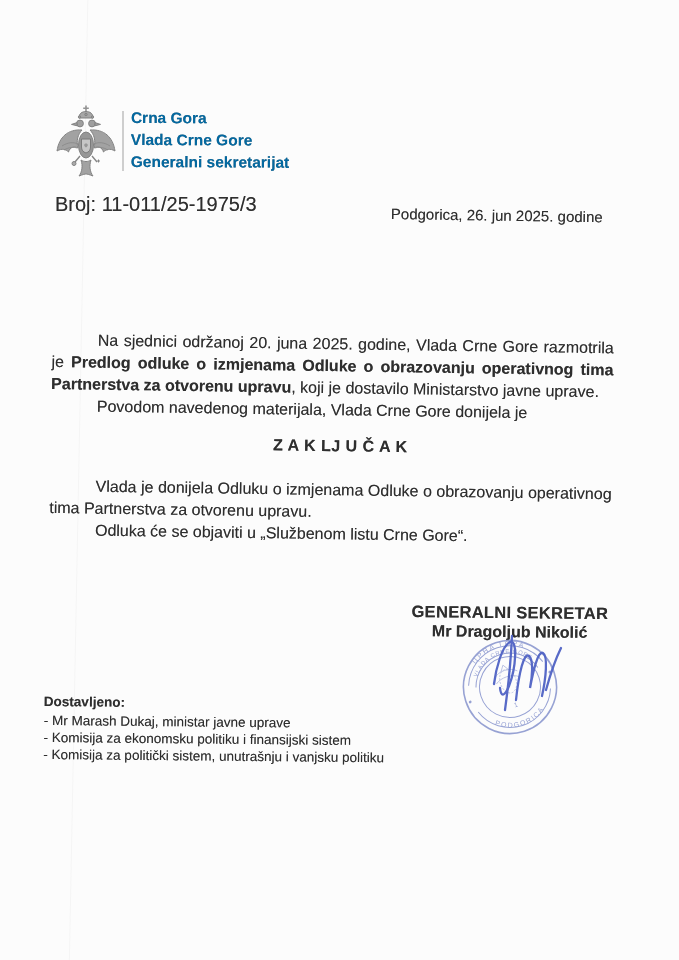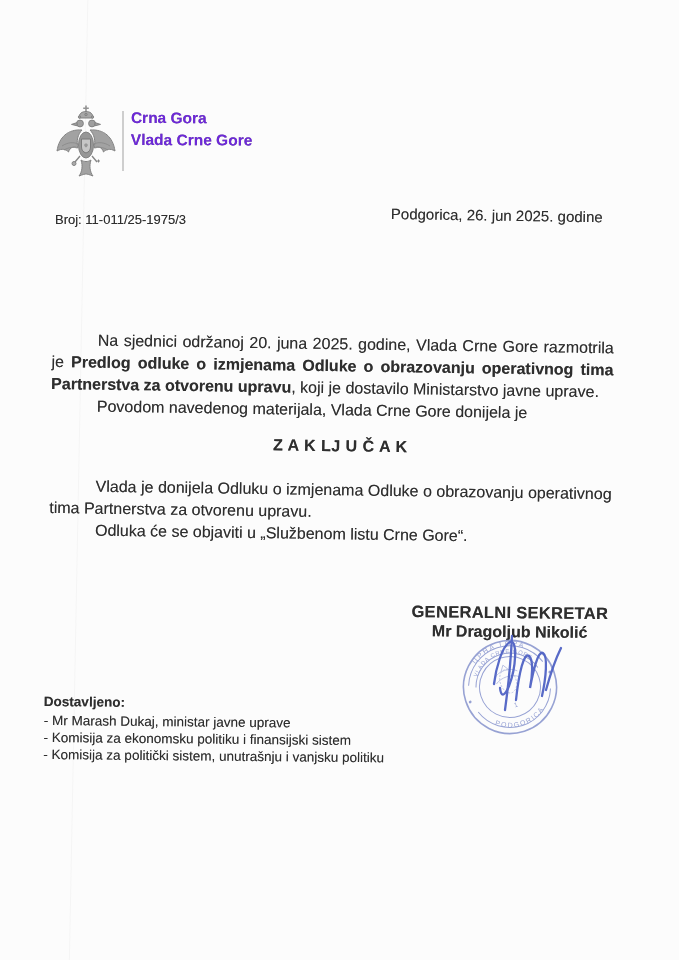--- a/index.html
+++ b/index.html
@@ -7,24 +7,24 @@
     position:relative;width:679px;height:960px;margin:0 auto;
     background:#fcfcfc;overflow:hidden;
     font-family:"Liberation Sans", sans-serif;color:#2e2e2e;
   }
   .fold{position:absolute;left:78px;top:-10px;width:1px;height:990px;
     background:rgba(110,110,110,0.05);transform:rotate(1.1deg);}
   
   .coa{position:absolute;left:54px;top:104px;width:64px;height:76px;opacity:.92;}
   .hdr-divider{position:absolute;left:122px;top:111px;width:2px;height:60px;background:#c6c6c6;opacity:.85;}
   .org{position:absolute;left:131px;top:107px;transform:rotate(.25deg);transform-origin:left top;}
-  .org div{font-size:15.5px;font-weight:bold;line-height:22px;color:#6d28d9;
+  .org div{font-size:15.5px;font-weight:bold;line-height:22px;color:#0369a1;
     text-shadow:0 0 .4px rgba(54,54,54,.55);}
   
-  .broj{position:absolute;left:55px;top:212px;font-size:13px;
+  .broj{position:absolute;left:55px;top:193px;font-size:20px;
     text-shadow:0 0 .4px rgba(46,46,46,.5);}
   .pdate{position:absolute;left:391px;top:205px;font-size:15px;
     transform:rotate(.9deg);transform-origin:left top;
     text-shadow:0 0 .4px rgba(46,46,46,.5);}
   
   .bodytxt{position:absolute;left:52px;top:329px;width:562px;
     font-size:16px;line-height:22px;text-align:justify;
     transform:rotate(.85deg);transform-origin:left top;
     text-shadow:0 0 .45px rgba(46,46,46,.55);}
   .bodytxt p{margin:0;text-indent:46px;}
@@ -73,20 +73,21 @@
       <path d="M26,52 L21,58 M38,52 L43,58" fill="none" stroke="#7d7d7d" stroke-width="1.4"></path>
       <circle cx="20" cy="59.5" r="2" fill="#a5a5a5"></circle>
       <path d="M43,57 h3 M44.5,55.5 v3" stroke="#7d7d7d" fill="none"></path>
       <path d="M27,56 C29,62 28,68 25,72 C29,70.5 31,70 32,70 C33,70 35,70.5 39,72 C36,68 35,62 37,56 C34,58 30,58 27,56 Z" fill="#9b9b9b"></path>
     </g>
   </svg>
   <div class="hdr-divider"></div>
   <div class="org">
     <div>Crna Gora</div>
     <div>Vlada Crne Gore</div>
+    <div>Generalni sekretarijat</div>
   </div>
 
   <div class="broj">Broj: 11-011/25-1975/3</div>
   <div class="pdate">Podgorica, 26. jun 2025. godine</div>
 
   <div class="bodytxt">
     <p><span>Na sjednici održanoj 20. juna 2025. godine, Vlada Crne Gore razmotrila je </span><span class="b">Predlog odluke o izmjenama Odluke o obrazovanju operativnog tima Partnerstva za otvorenu upravu</span><span>, koji je dostavilo Ministarstvo javne uprave.</span></p>
     <p>Povodom navedenog materijala, Vlada Crne Gore donijela je</p>
     <p class="zakljucak">Z A K LJ U Č A K</p>
     <p>Vlada je donijela Odluku o izmjenama Odluke o obrazovanju operativnog tima Partnerstva za otvorenu upravu.</p>

